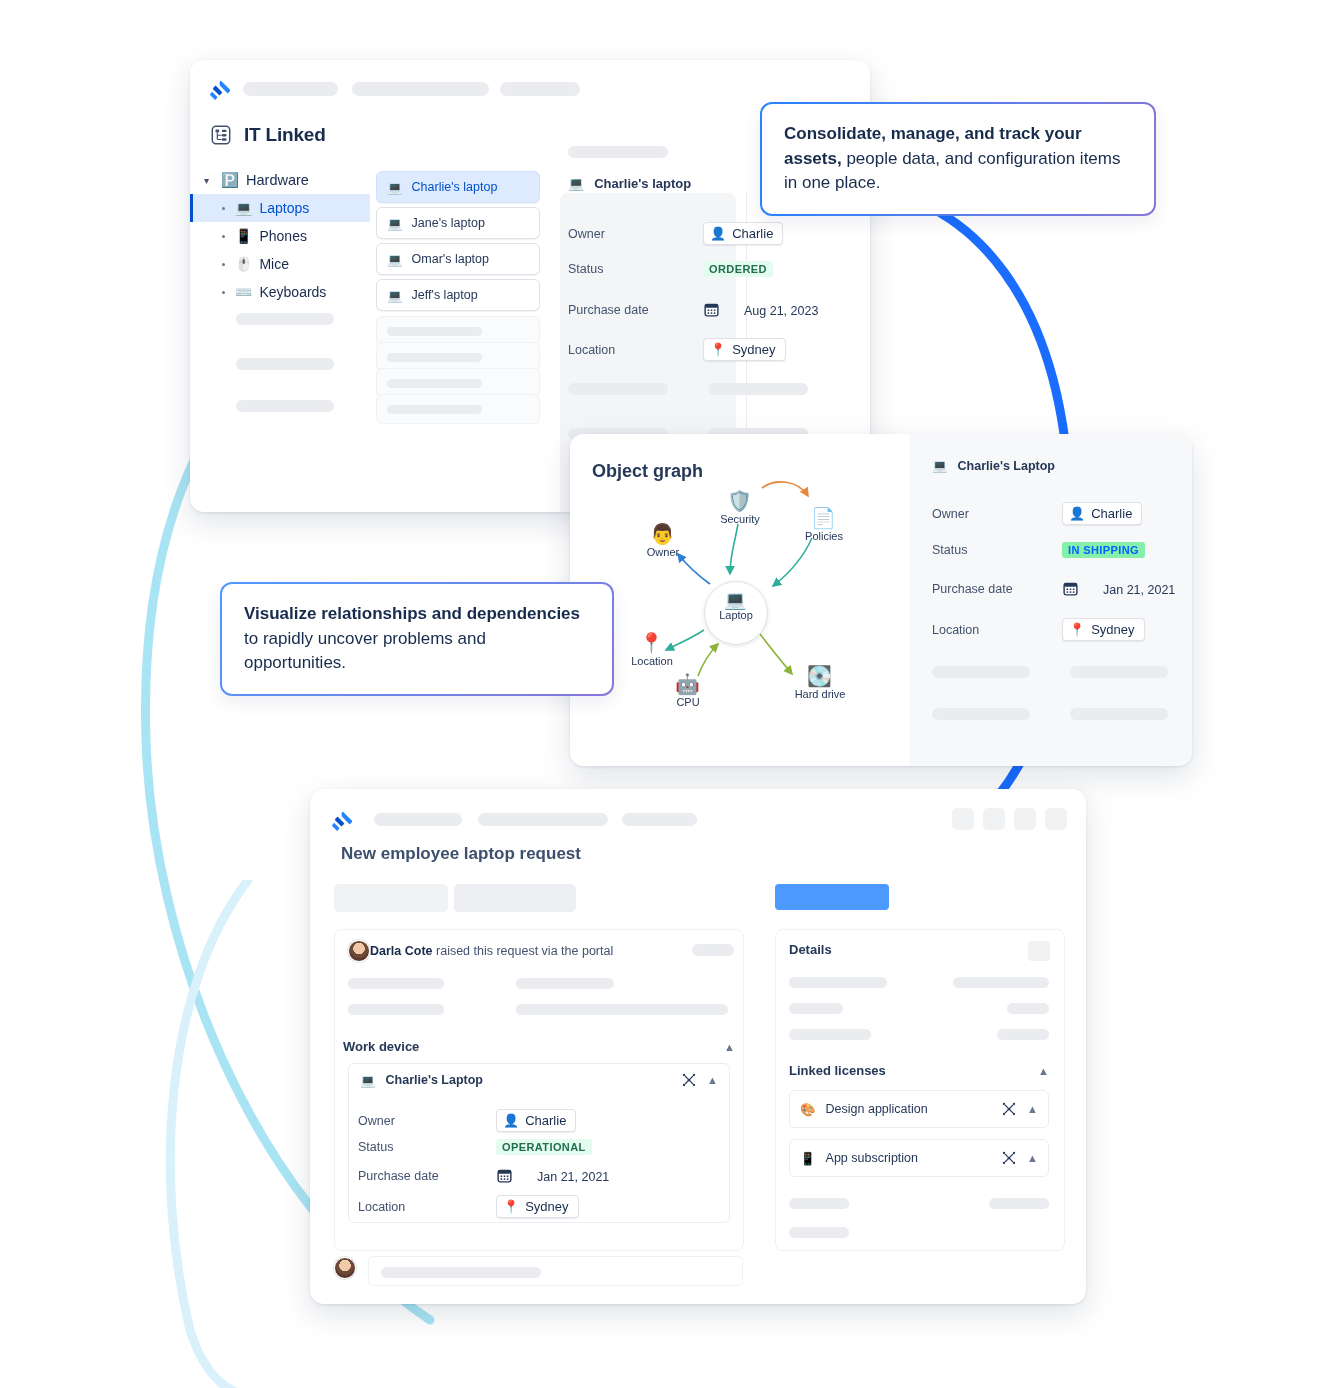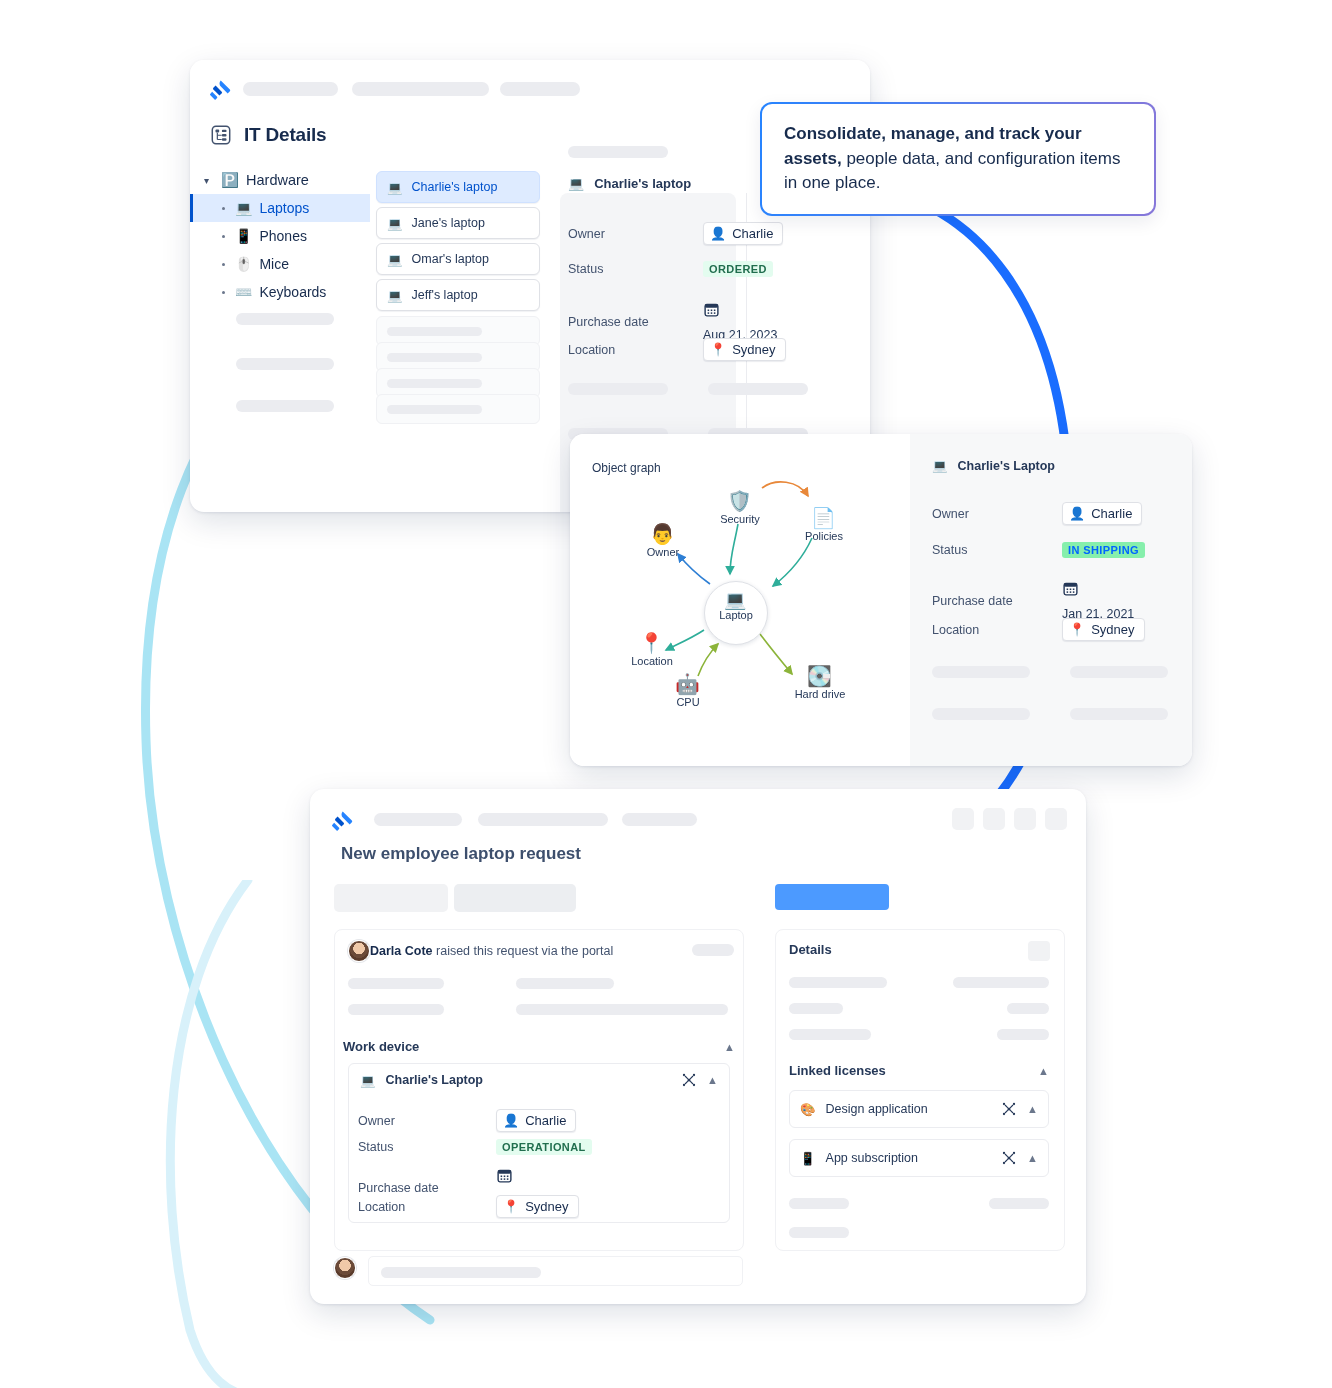--- a/index.html
+++ b/index.html
@@ -68,32 +68,32 @@
   #c1-det-head { position:absolute; left:568px; top:176px; display:flex; align-items:center; gap:10px;
                  font-size:13px; font-weight:700; color:#253858; }
   .frow { position:absolute; left:568px; display:flex; align-items:center; width:260px; }
   .frow .k { width:135px; font-size:12.5px; color:#42526e; }
   .pill { display:inline-flex; align-items:center; gap:6px; background:#fff; border:1px solid #dfe1e6;
           border-radius:4px; padding:3px 9px 3px 6px; font-size:13px; color:#172b4d;
           box-shadow:0 1px 1px rgba(9,30,66,.08); }
   .badge { font-size:11px; font-weight:700; letter-spacing:.4px; padding:2px 6px; border-radius:3px; }
   .badge.green { color:#216e4e; background:#e3fcef; }
   .badge.blue  { color:#0065ff; background:#86efac; }
-  .datebox { display:inline-flex; align-items:flex-start; gap:10px; font-size:12.5px; color:#253858;flex-direction:column; }
+  .datebox { display:inline-flex; align-items:flex-end; gap:24px; font-size:12.5px; color:#253858; }
 
   #c1-b1 { left:568px; top:383px; width:100px; height:12px; }
   #c1-b2 { left:708px; top:383px; width:100px; height:12px; }
   #c1-b3 { left:568px; top:428px; width:100px; height:12px; }
   #c1-b4 { left:708px; top:428px; width:100px; height:12px; }
 
   
   #card-graph { left: 570px; top: 434px; width: 622px; height: 332px; overflow:hidden; display:flex; }
   #graph-left { width: 340px; position:relative; background:#fff; }
   #graph-right { width: 282px; position:relative; background:#f7f8f9; }
-  #graph-title { position:absolute; left:22px; top:27px; font-size:12px; font-weight:400; color:#253858; }
+  #graph-title { position:absolute; left:22px; top:27px; font-size:18px; font-weight:700; color:#253858; }
   .node { position:absolute; text-align:center; font-size:11px; color:#253858; width:72px; }
   .node .gl { font-size:20px; line-height:22px; display:block; }
   .node .nl { display:block; margin-top:1px; }
   #node-center { position:absolute; left:134px; top:147px; width:64px; height:64px; border-radius:50%;
                  background:#fff; border:1px solid #dfe1e6; box-shadow:0 1px 4px rgba(9,30,66,.12);
                  text-align:center; }
   #node-center .gl { font-size:18px; display:block; margin-top:9px; line-height:18px;}
   #node-center .nl { font-size:11px; color:#253858; display:block; margin-top:0px; }
 
   #g2-head { position:absolute; left:22px; top:24px; display:flex; align-items:center; gap:10px;
@@ -223,21 +223,21 @@
 
   <div id="c1-title">
     <svg width="22" height="22" viewBox="0 0 24 24">
       <rect x="2.5" y="2.5" width="19" height="19" rx="4" fill="#fff" stroke="#42526e" stroke-width="1.6"></rect>
       <rect x="6" y="6" width="4" height="3.2" rx="1" fill="#42526e"></rect>
       <rect x="13" y="6.2" width="5" height="2.6" rx="1" fill="#42526e"></rect>
       <rect x="13" y="11" width="5" height="2.6" rx="1" fill="#42526e"></rect>
       <rect x="13" y="15.6" width="5" height="2.6" rx="1" fill="#42526e"></rect>
       <path d="M8 9.5 V17 M8 12.3 H12.8 M8 16.9 H12.8" stroke="#42526e" stroke-width="1.3" fill="none"></path>
     </svg>
-    <span class="ttl">IT Details</span>
+    <span class="ttl">IT Linked</span>
   </div>
 
   <div class="tree">
     <div class="tree-row hardware">
       <span class="chev">▾</span>
       <span>🅿️</span>
       <span class="lbl">Hardware</span>
     </div>
     <div class="tree-row child sel">
       <span class="dot"></span>
@@ -581,14 +581,17 @@
     </svg>
     <span class="caret">▲</span>
   </div>
   <div class="sk" id="c3-e1"></div>
   <div class="sk" id="c3-e2"></div>
   <div class="sk" id="c3-e3"></div>
 
   <div class="callout" id="callout-1">
     <b>Consolidate, manage, and track your assets,</b><span> people data, and configuration items in one place.</span>
   </div>
+  <div class="callout" id="callout-2">
+    <b>Visualize relationships and dependencies</b><span> to rapidly uncover problems and opportunities.</span>
+  </div>
 
 </div>
 
 </body></html>

